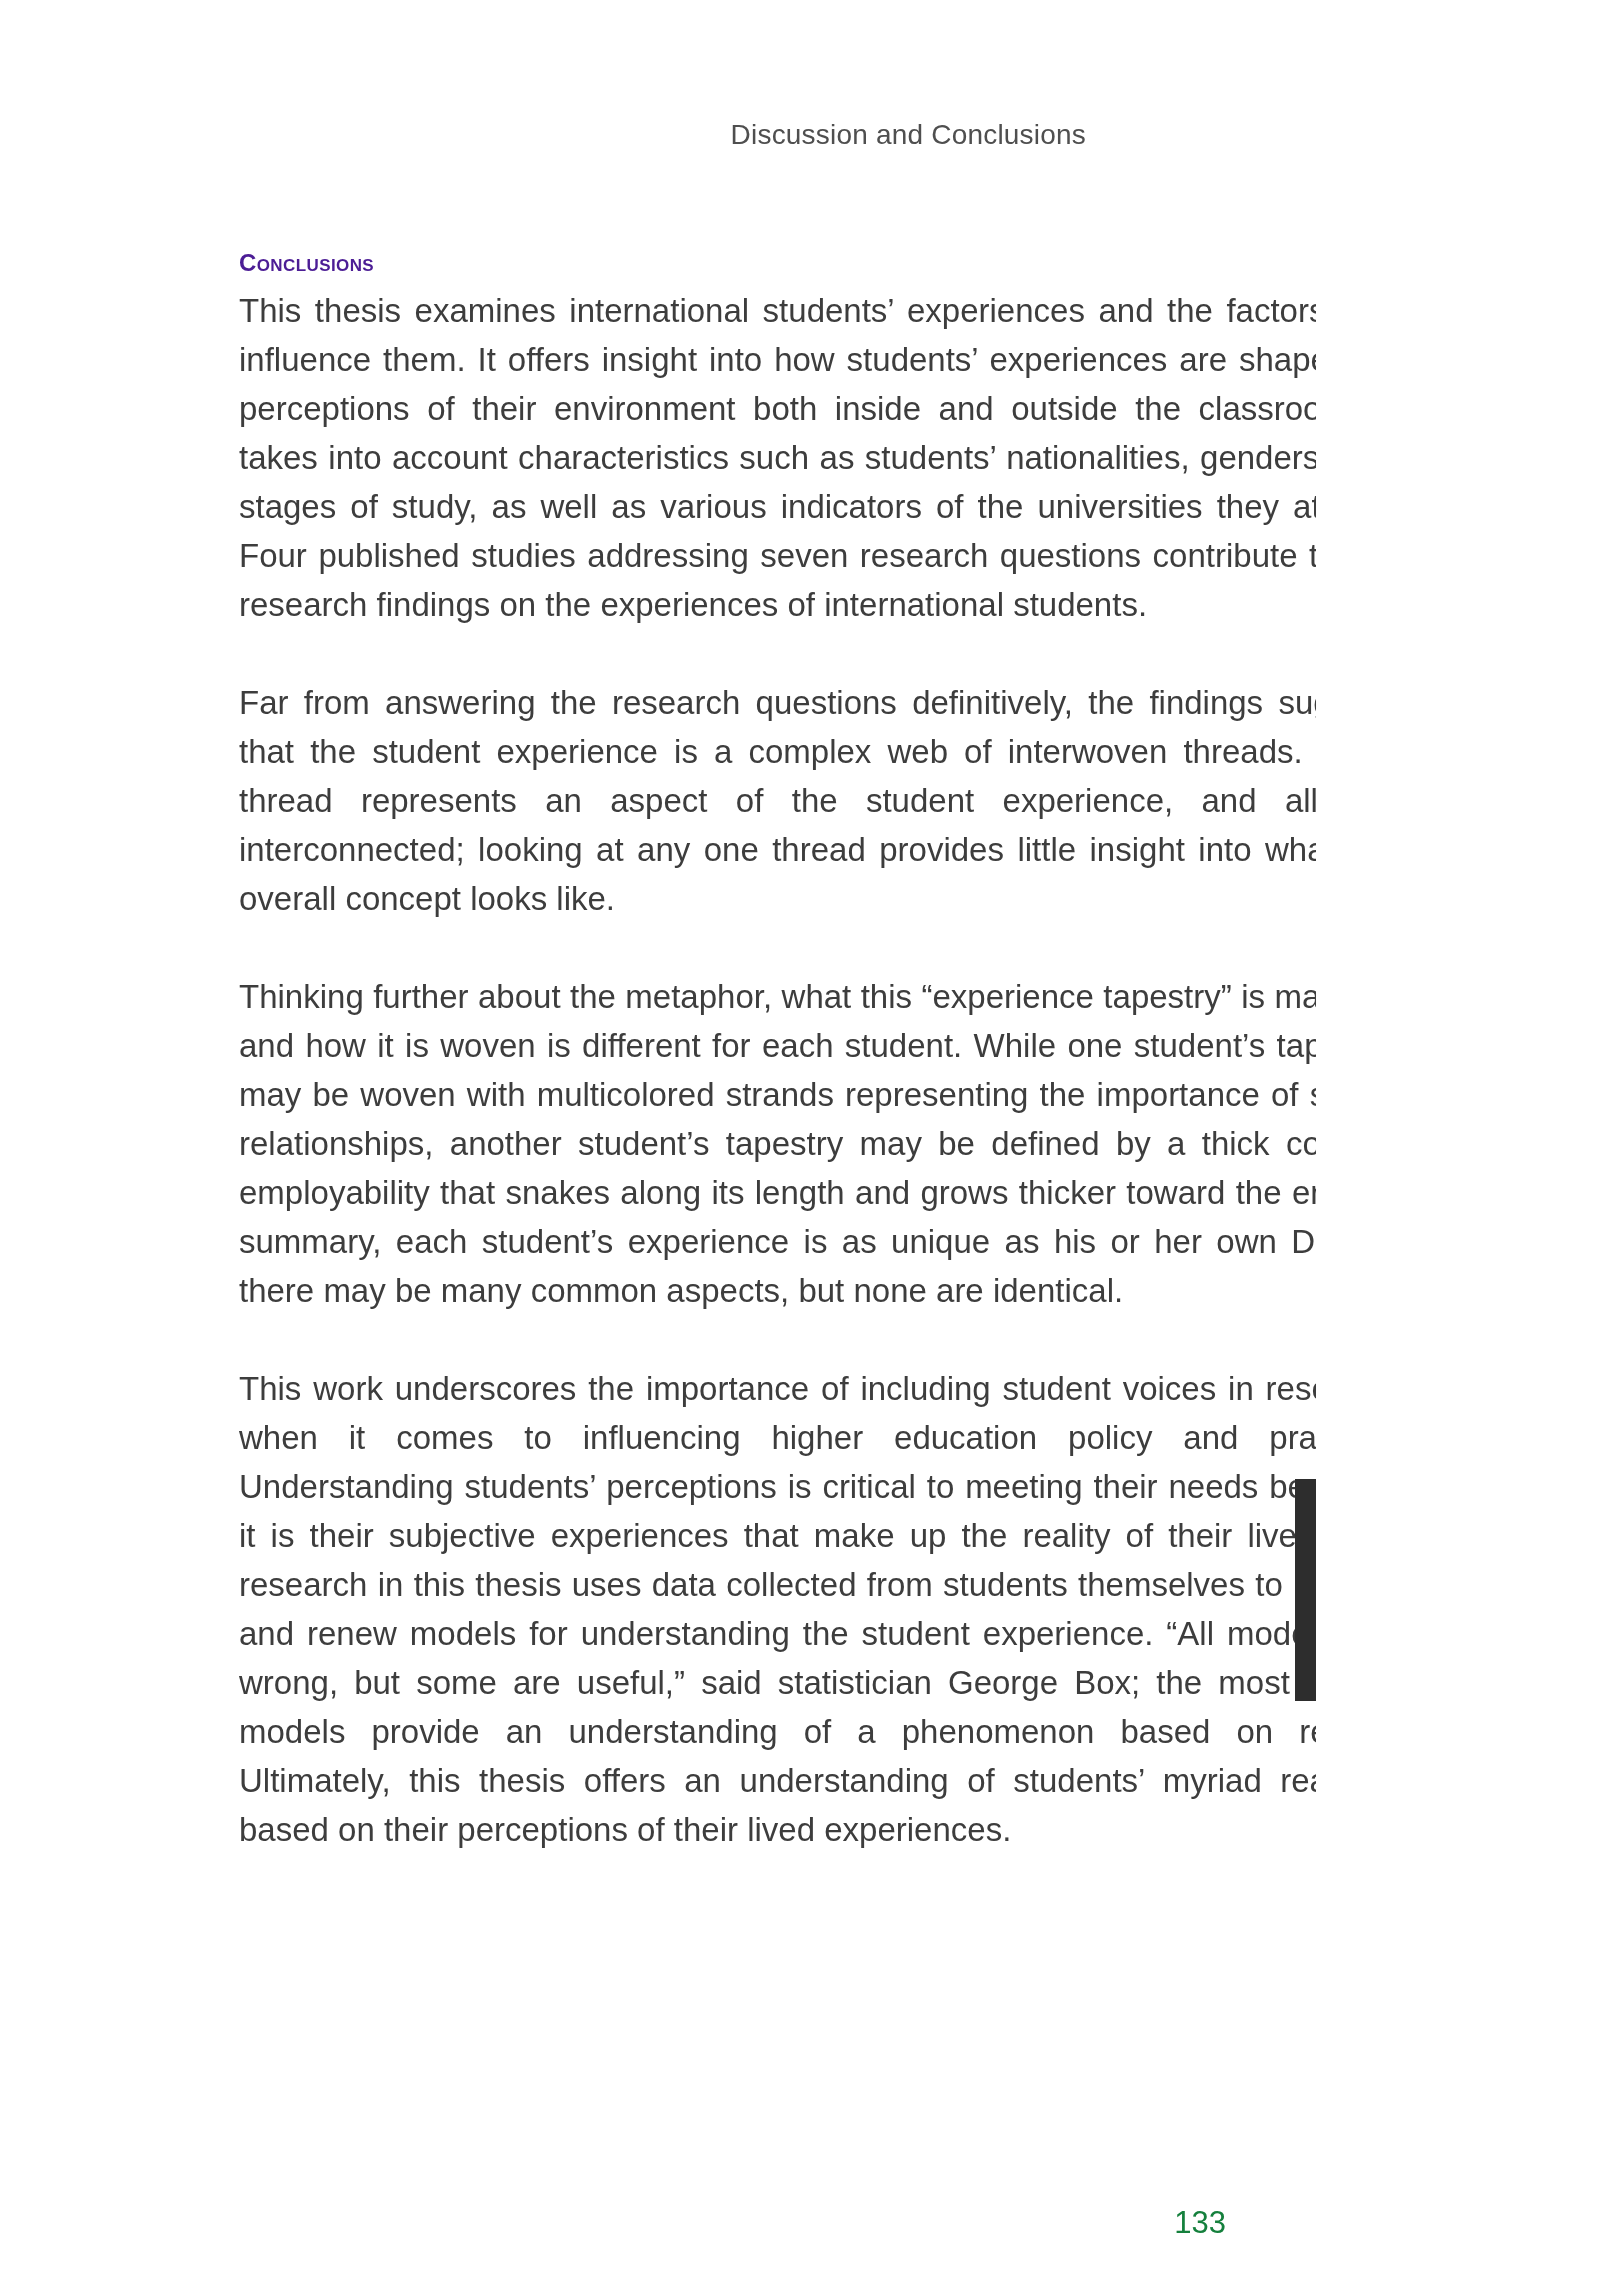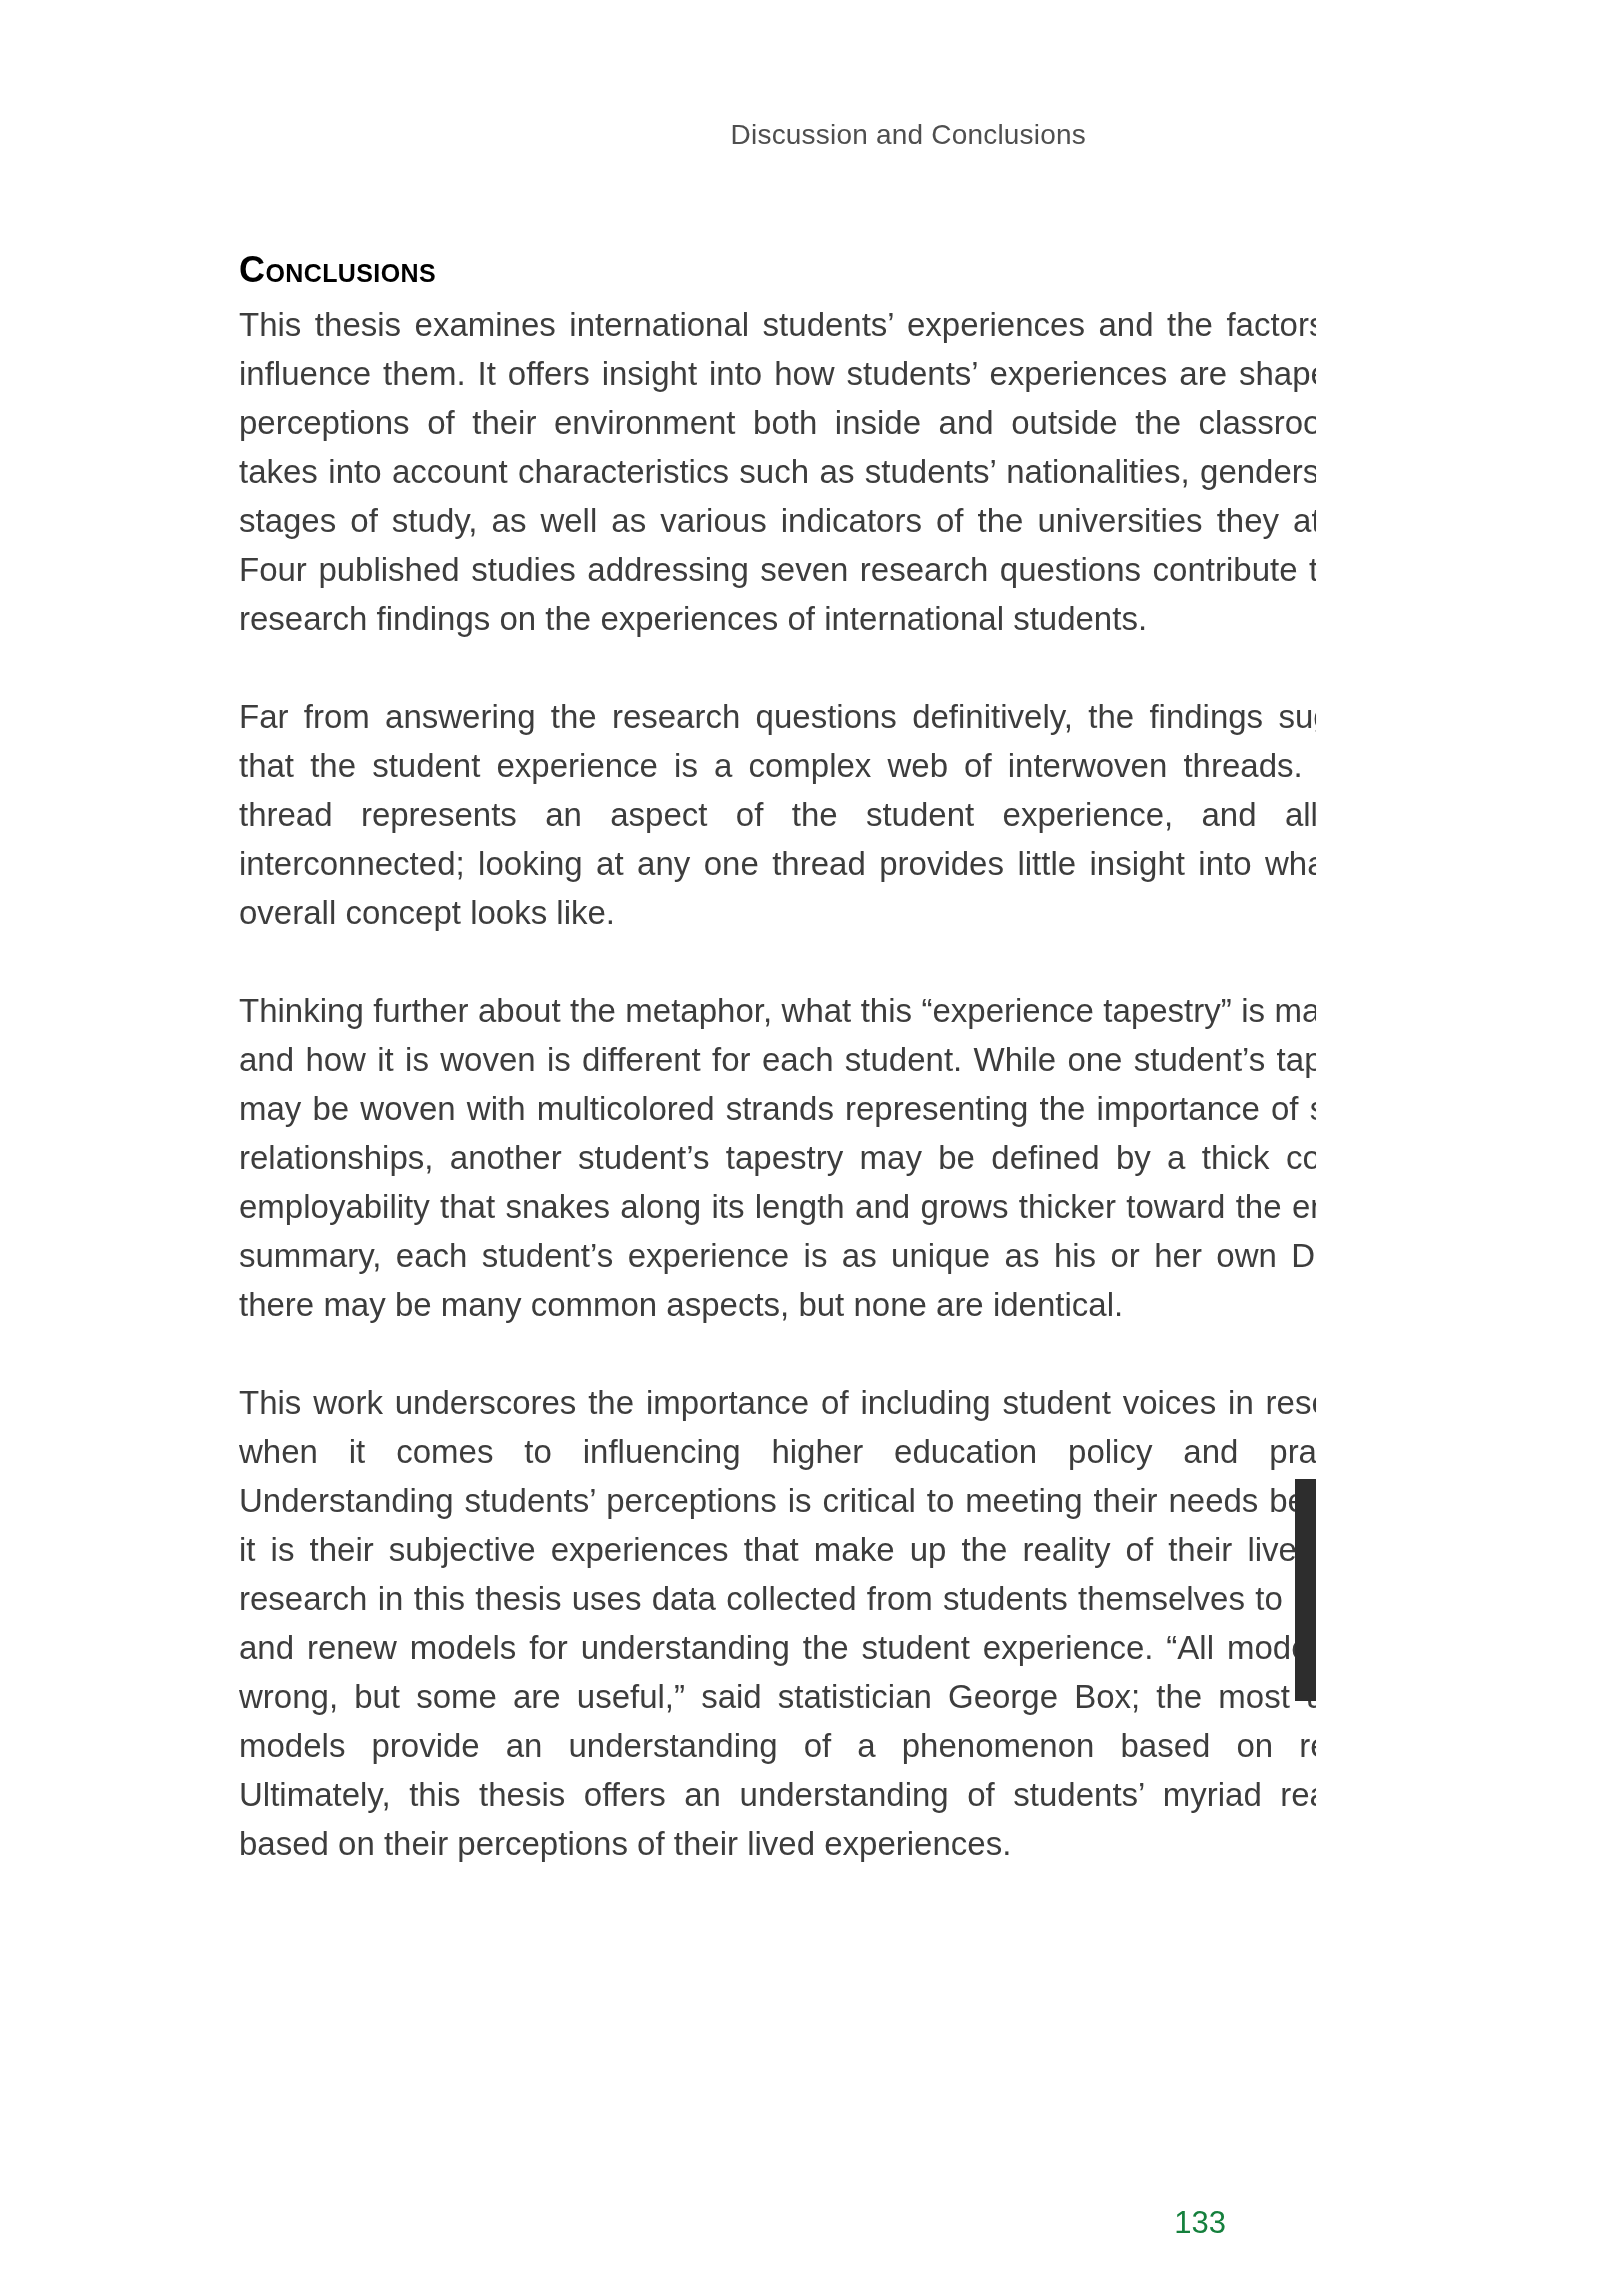--- a/index.html
+++ b/index.html
@@ -21,25 +21,25 @@
     letter-spacing: 0.2px;
   }
   .content {
     position: absolute;
     left: 239px;
     top: 249px;
     width: 1155px;
   }
   .heading {
     margin: 0 0 9.2px 0;
-    font-size: 36px;
+    font-size: 24px;
     font-weight: bold;
     font-variant: small-caps;
     letter-spacing: 0.4px;
-    color: #000000;
+    color: #4c1d95;
   }
   .para {
     margin: 0 0 49px 0;
     font-size: 33px;
     line-height: 49px;
     text-align: justify;
     color: #3d3d3d;
   }
   .para:last-child { margin-bottom: 1px; }
   .tab-bar {

